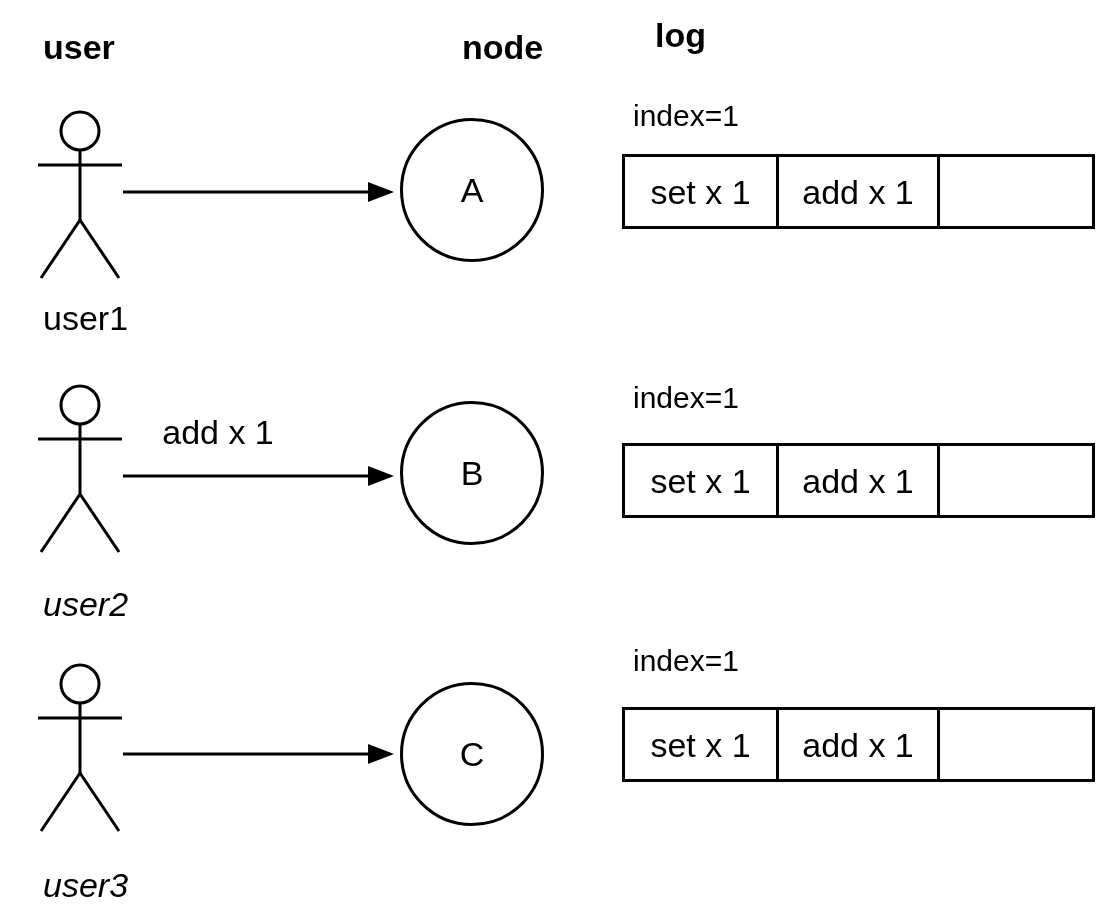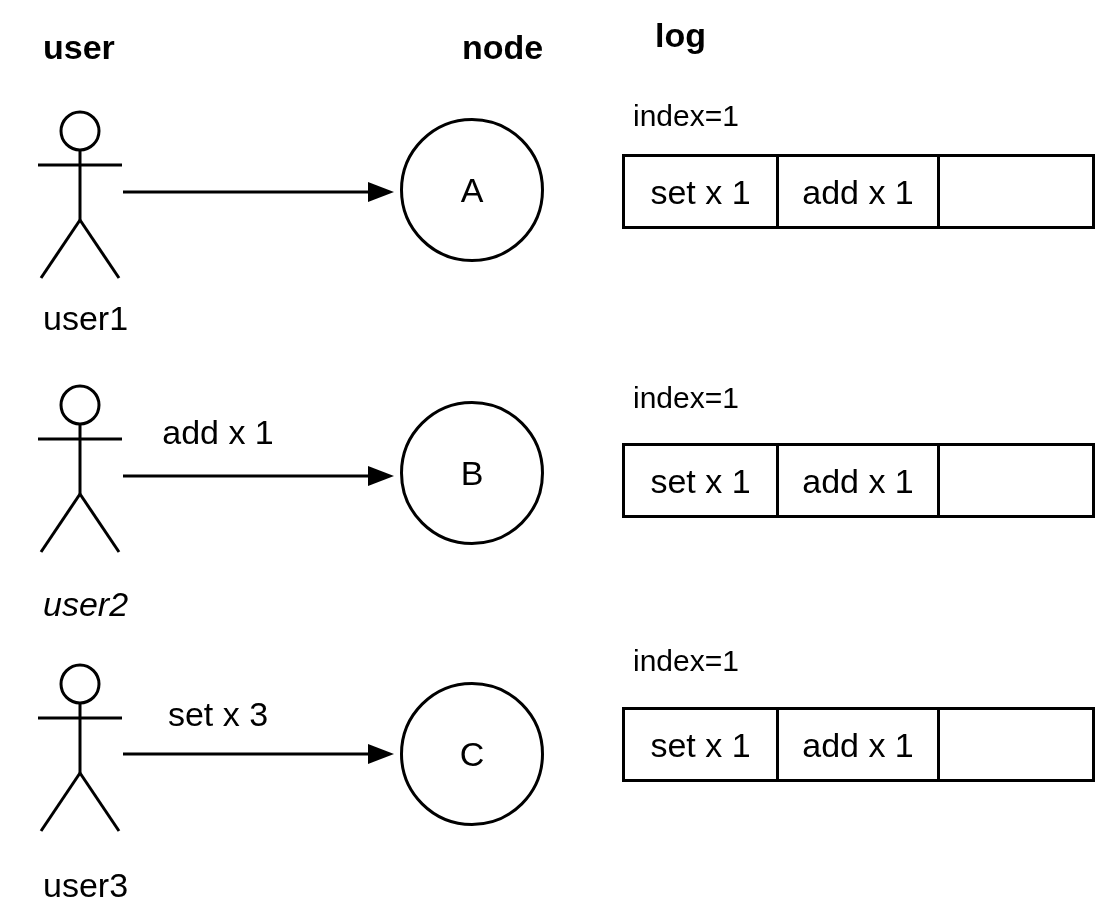--- a/index.html
+++ b/index.html
@@ -95,22 +95,21 @@
     <div class="log-cell c3"></div>
   </div>
 
   <svg class="actor" style="top:663px;" viewBox="0 0 84 170" aria-hidden="true">
     <circle cx="42" cy="21" r="19" fill="none" stroke="#000" stroke-width="3"></circle>
     <line x1="42" y1="40" x2="42" y2="110" stroke="#000" stroke-width="3"></line>
     <line x1="0" y1="55" x2="84" y2="55" stroke="#000" stroke-width="3"></line>
     <line x1="42" y1="110" x2="3" y2="168" stroke="#000" stroke-width="3"></line>
     <line x1="42" y1="110" x2="81" y2="168" stroke="#000" stroke-width="3"></line>
   </svg>
-  <div class="plain-label" style="left:43px; top:868px;">user3</div>
-  <div class="command-label" style="top:697px;">set x 3</div>
+  <div class="plain-label" style="left:43px; top:868px;font-style:italic;">user3</div>
   <svg class="arrow" style="top:742px;" viewBox="0 0 272 24" aria-hidden="true">
     <line x1="0" y1="12" x2="245" y2="12" stroke="#000" stroke-width="3"></line>
     <path d="M245,2 L271,12 L245,22 Z" fill="#000"></path>
   </svg>
   <div class="node-circle" style="top:682px;">
     <span>C</span>
   </div>
   <div class="index-label" style="top:646px;">index=1</div>
   <div class="log-table" style="top:707px;">
     <div class="log-cell c1">set x 1</div>

